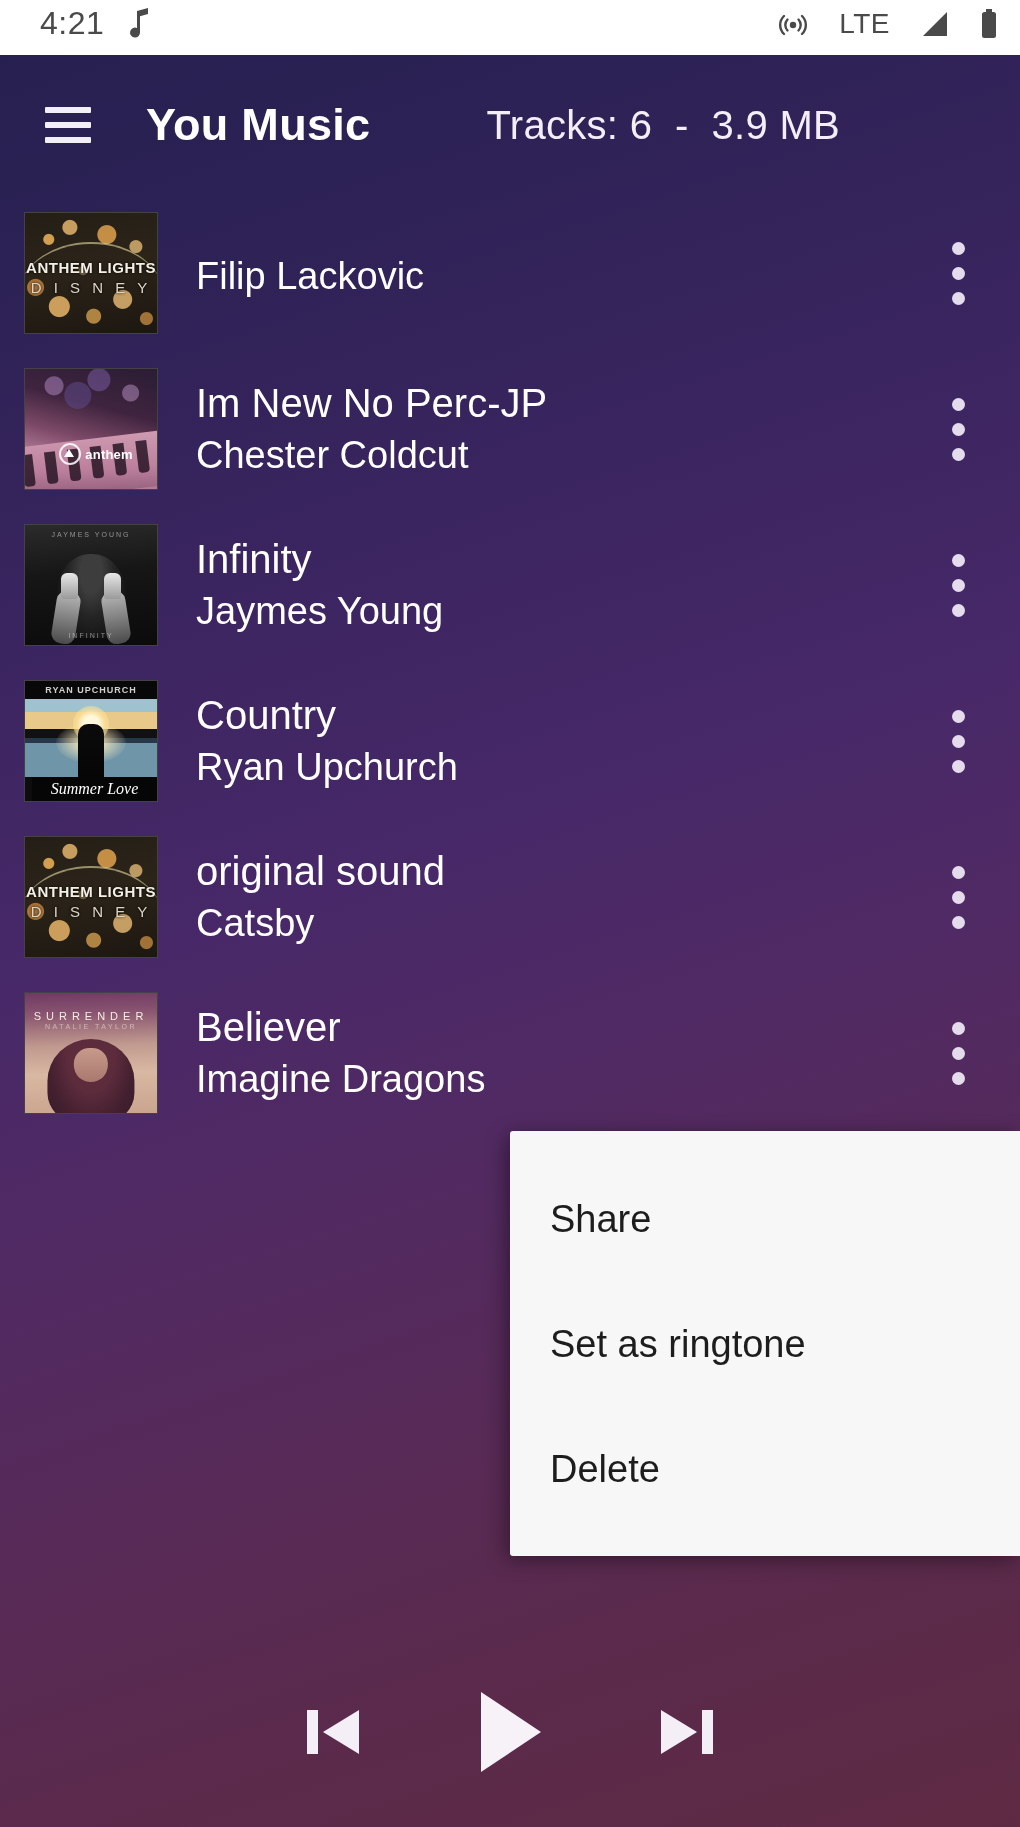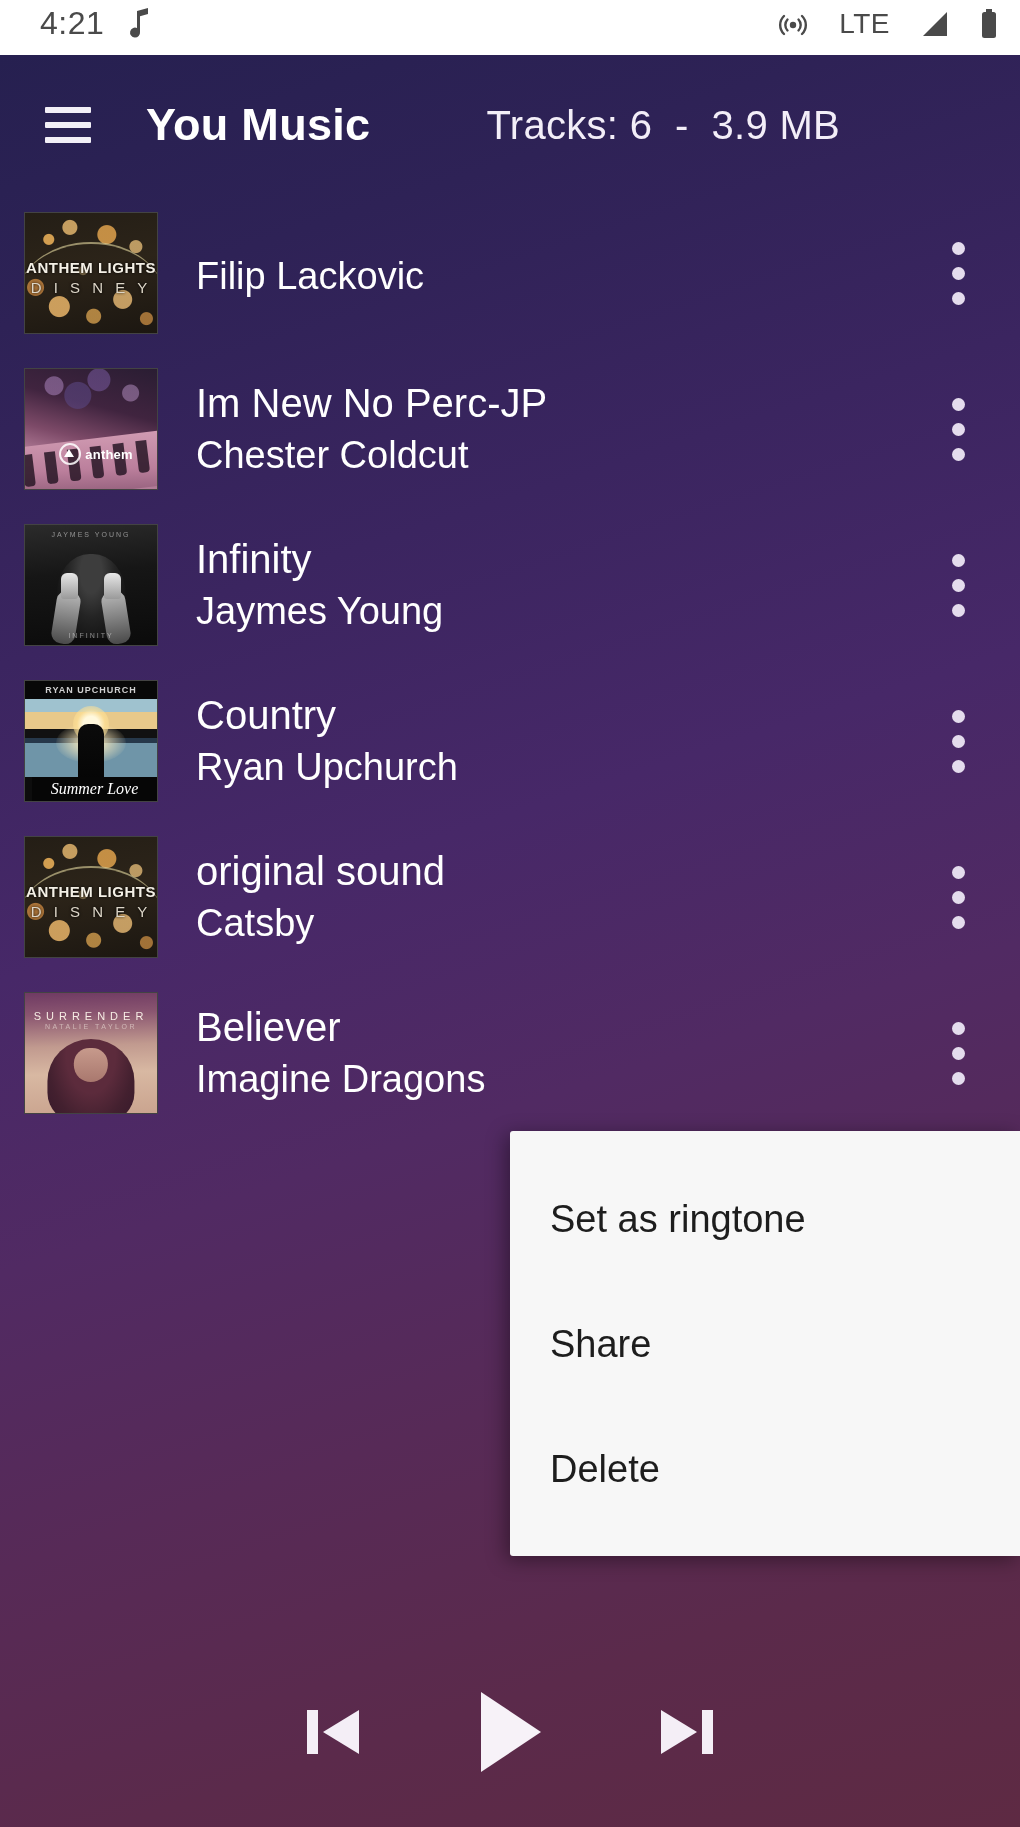--- a/index.html
+++ b/index.html
@@ -659,22 +659,22 @@
       <div class="overflow">
           <i></i>
           <i></i>
           <i></i>
         </div>
     </div>
 
   </div>
 
   <div class="context-menu">
+    <div class="menu-item">Share</div>
     <div class="menu-item">Set as ringtone</div>
-    <div class="menu-item">Share</div>
     <div class="menu-item">Delete</div>
   </div>
 
   <div class="player">
     <div class="ctrl">
       <svg width="62" height="60" viewBox="0 0 62 60">
         <rect x="4" y="8" width="11" height="44" fill="#f4eef6"></rect>
         <path d="M56 8 L56 52 L20 30 Z" fill="#f4eef6"></path>
       </svg>
     </div>

